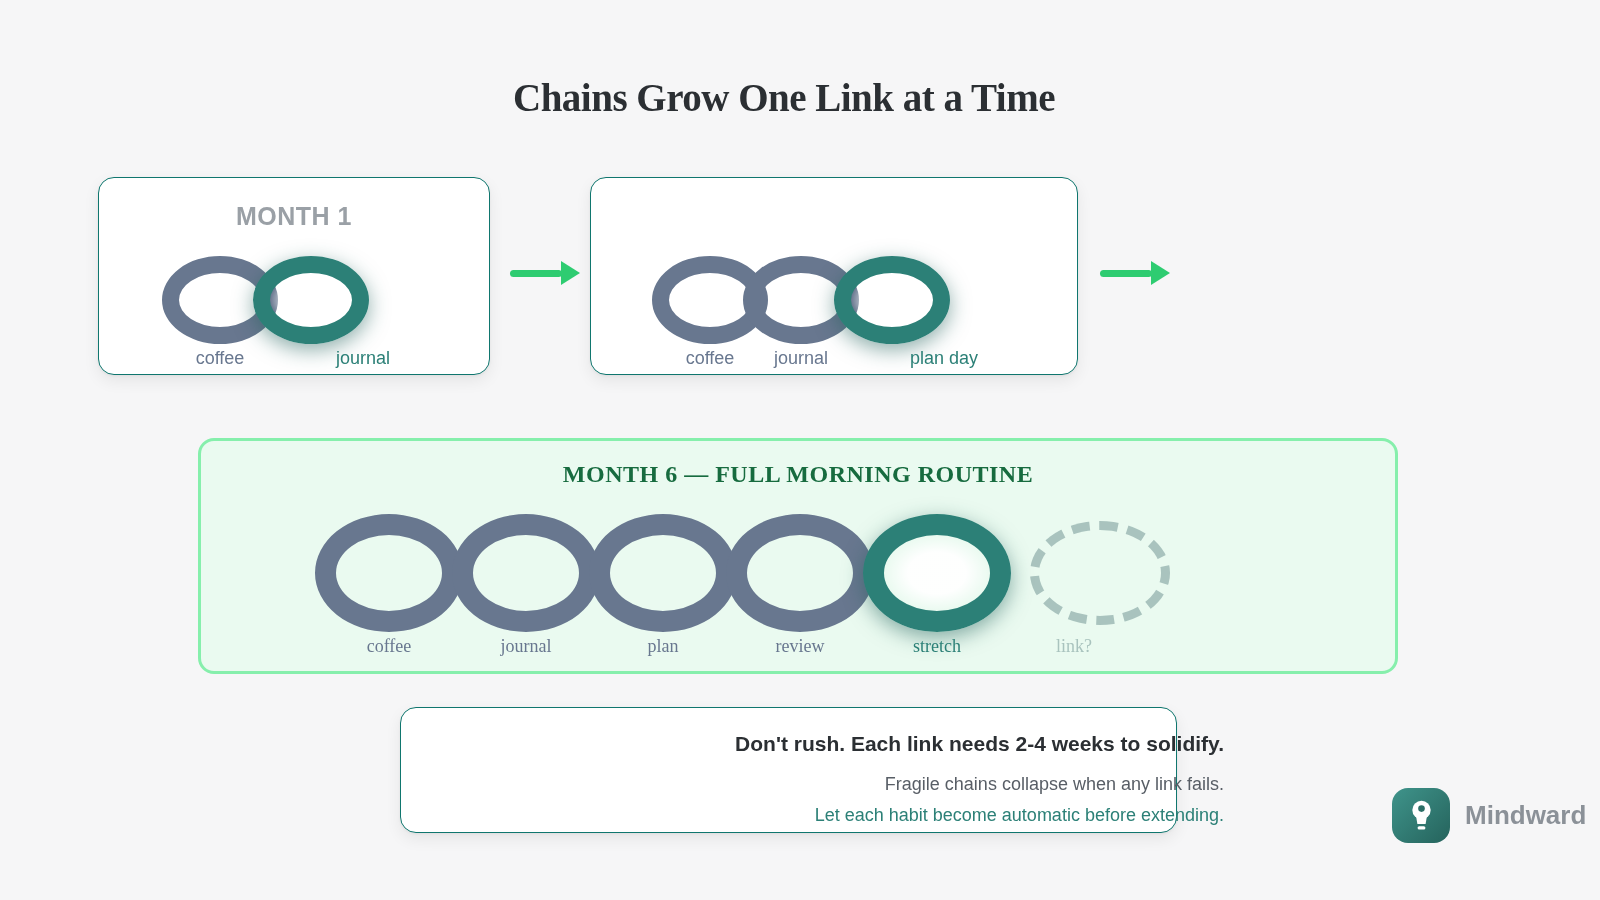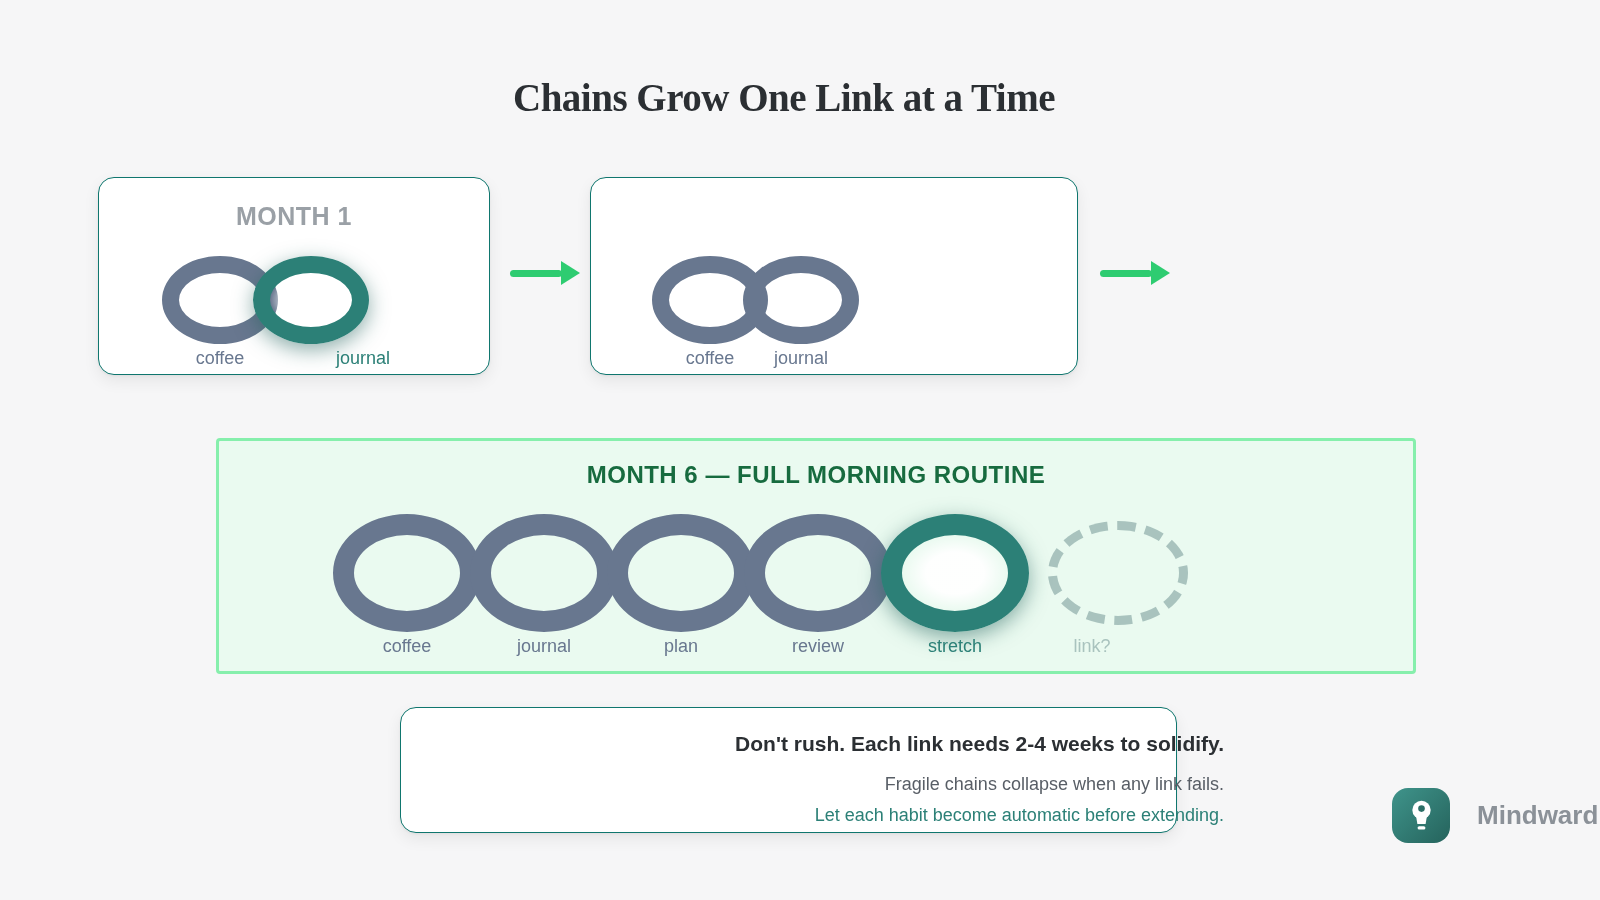--- a/index.html
+++ b/index.html
@@ -26,25 +26,26 @@
   .card{
     position:absolute;
     background:#fff;
     border:1px solid #0f766e;
     border-radius:16px;
     box-shadow:0 6px 16px rgba(0,0,0,.07),0 1px 3px rgba(0,0,0,.05);
   }
   #card-month1{left:98px;top:177px;width:390px;height:196px;}
   #card-month3{left:590px;top:177px;width:486px;height:196px;}
   #card-month6{
-    left:216px;top:438px;width:1194px;height:230px;
+    left:198px;top:438px;width:1194px;height:230px;
     background:var(--green-bg,#eafaf0);
     border:3px solid var(--green-border,#86efac);
-    border-radius:4px;
+    border-radius:16px;
     box-shadow:none;
+    font-family:Liberation Serif, serif;
   }
   #note-card{left:400px;top:707px;width:775px;height:124px;}
 
   .card-header{
     position:absolute;top:24px;left:0;width:100%;
     text-align:center;
     font-weight:bold;font-size:25px;
     color:var(--gray-header,#9aa0a6);
     letter-spacing:.5px;
   }
@@ -116,21 +117,21 @@
     border-left:19px solid var(--arrow,#2ecc71);
   }
 
   
   .note-line{position:absolute;left:0;width:100%;text-align:right;margin-left:48px;}
   #note-heading{top:24px;font-weight:bold;font-size:21px;color:var(--ink,#2b2f33);}
   #note-line1{top:66px;font-size:18px;color:var(--gray-text,#585e66);}
   #note-line2{top:97px;font-size:18px;color:var(--teal,#2c8077);}
 
   
-  #brand{position:absolute;left:1392px;top:788px;display:flex;align-items:center;gap:27px;}
+  #brand{position:absolute;left:1392px;top:788px;display:flex;align-items:center;gap:15px;}
   .brand-icon{
     width:58px;height:55px;border-radius:16px;
     background:linear-gradient(135deg,#3f948b 0%,#25635c 100%);
     display:flex;align-items:center;justify-content:center;
   }
   .brand-name{font-weight:bold;font-size:26px;color:var(--brand-gray,#8b9198);}
 </style>
 </head>
 <body>
 
@@ -157,20 +158,24 @@
 
 <div id="card-month3" class="card">
   <div id="chain-m3" class="chain chain-small">
       <div class="link base">
         <div class="ring"></div>
         <div class="link-label">coffee</div>
       </div>
       <div class="link base">
         <div class="ring"></div>
         <div class="link-label">journal</div>
+      </div>
+      <div class="link new">
+        <div class="ring"></div>
+        <div class="link-label">plan day</div>
       </div>
     </div>
 </div>
 
 <div id="arrow-2" class="arrow">
   <div class="arrow-line"></div>
   <div class="arrow-head"></div>
 </div>
 
 <div id="card-month6" class="card">

